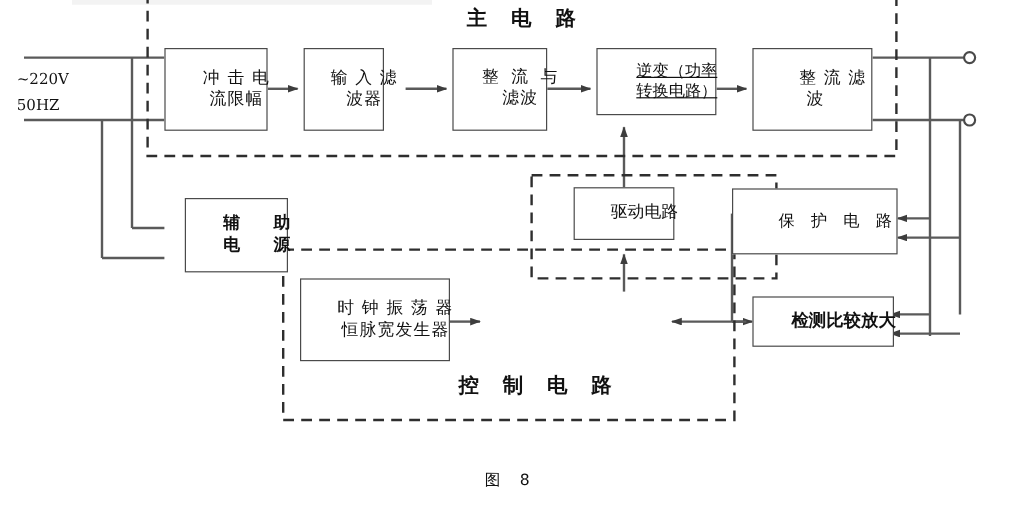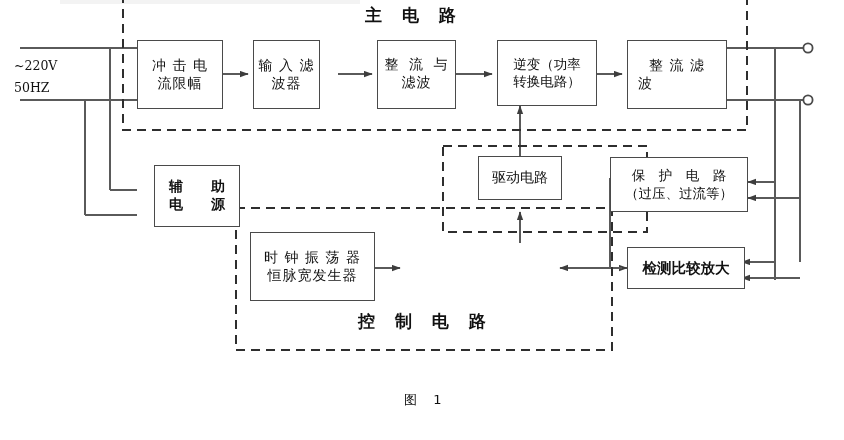--- a/index.html
+++ b/index.html
@@ -9,29 +9,29 @@
     color:#1a1a1a;
   }
   #canvas{position:absolute;left:0;top:0;width:844px;height:440px;}
   svg.layer{position:absolute;left:0;top:0;width:844px;height:440px;overflow:visible;}
 
   .box{
     position:absolute;box-sizing:border-box;
     border:1.6px solid #4a4a4a;background:#ffffff;
     display:flex;flex-direction:column;align-items:center;justify-content:center;
     text-align:center;line-height:1.28;color:#111;
-    font-size:14px;letter-spacing:1px;
+    font-size:14px;letter-spacing:1px;padding-left:34px;
   }
   .box .ln{display:block;white-space:nowrap;}
   .box.tight{letter-spacing:0px;}
   .box.bold{font-weight:bold;letter-spacing:0px;}
 
   .zone-label{
     position:absolute;font-size:17px;font-weight:bold;letter-spacing:7px;
-    color:#111;white-space:nowrap;
+    color:#111;white-space:nowrap;margin-left:24px;
   }
   .src-label{
     position:absolute;font-size:12.5px;letter-spacing:0px;color:#111;
     font-family:"DejaVu Serif","Liberation Serif",serif;white-space:nowrap;
   }
   .caption{
     position:absolute;font-size:13px;letter-spacing:6px;color:#111;white-space:nowrap;
   }
   .toprem{position:absolute;background:#e9e9e9;opacity:.55;}
 </style>
@@ -112,49 +112,48 @@
   <div class="box" style="left:253px;top:40px;width:67px;height:69px;">
     <span class="ln">输 入 滤</span>
     <span class="ln">波器</span>
   </div>
 
   <div class="box" style="left:377px;top:40px;width:79px;height:69px;font-family:Liberation Mono, monospace;">
     <span class="ln">整 流 与</span>
     <span class="ln">滤波</span>
   </div>
 
-  <div class="box tight" style="left:497px;top:40px;width:100px;height:66px;font-size:13.5px;">
+  <div class="box tight" style="left:497px;top:40px;width:100px;height:56px;font-size:13.5px;text-decoration:underline;">
     <span class="ln">逆变（功率</span>
     <span class="ln">转换电路）</span>
   </div>
 
   <div class="box" style="left:627px;top:40px;width:100px;height:69px;">
     <span class="ln">整 流 滤</span>
     <span class="ln" style="align-self:flex-start;margin-left:10px;">波</span>
   </div>
 
   <div class="box bold" style="left:137px;top:165px;width:86px;height:62px;font-size:14px;margin-left:17px;">
     <span class="ln">辅　　助</span>
     <span class="ln">电　　源</span>
   </div>
 
   <div class="box tight" style="left:478px;top:156px;width:84px;height:44px;font-size:14px;">
     <span class="ln">驱动电路</span>
   </div>
 
   <div class="box tight" style="left:610px;top:157px;width:138px;height:55px;font-size:13.5px;align-items:center;">
     <span class="ln">保　护　电　路</span>
-    <span class="ln">（过压、过流等）</span>
   </div>
 
 
   <div class="box" style="left:250px;top:232px;width:125px;height:69px;font-size:14px;">
     <span class="ln">时 钟 振 荡 器</span>
     <span class="ln">恒脉宽发生器</span>
   </div>
 
   <div class="box bold" style="left:627px;top:247px;width:118px;height:42px;font-size:14.5px;">
     <span class="ln">检测比较放大</span>
   </div>
 
-  <div class="caption" style="left:404px;top:391px;">图 1</div>
+  <div class="caption" style="left:404px;top:391px;">图 8</div>
 
 </div>
 
 </body></html>

